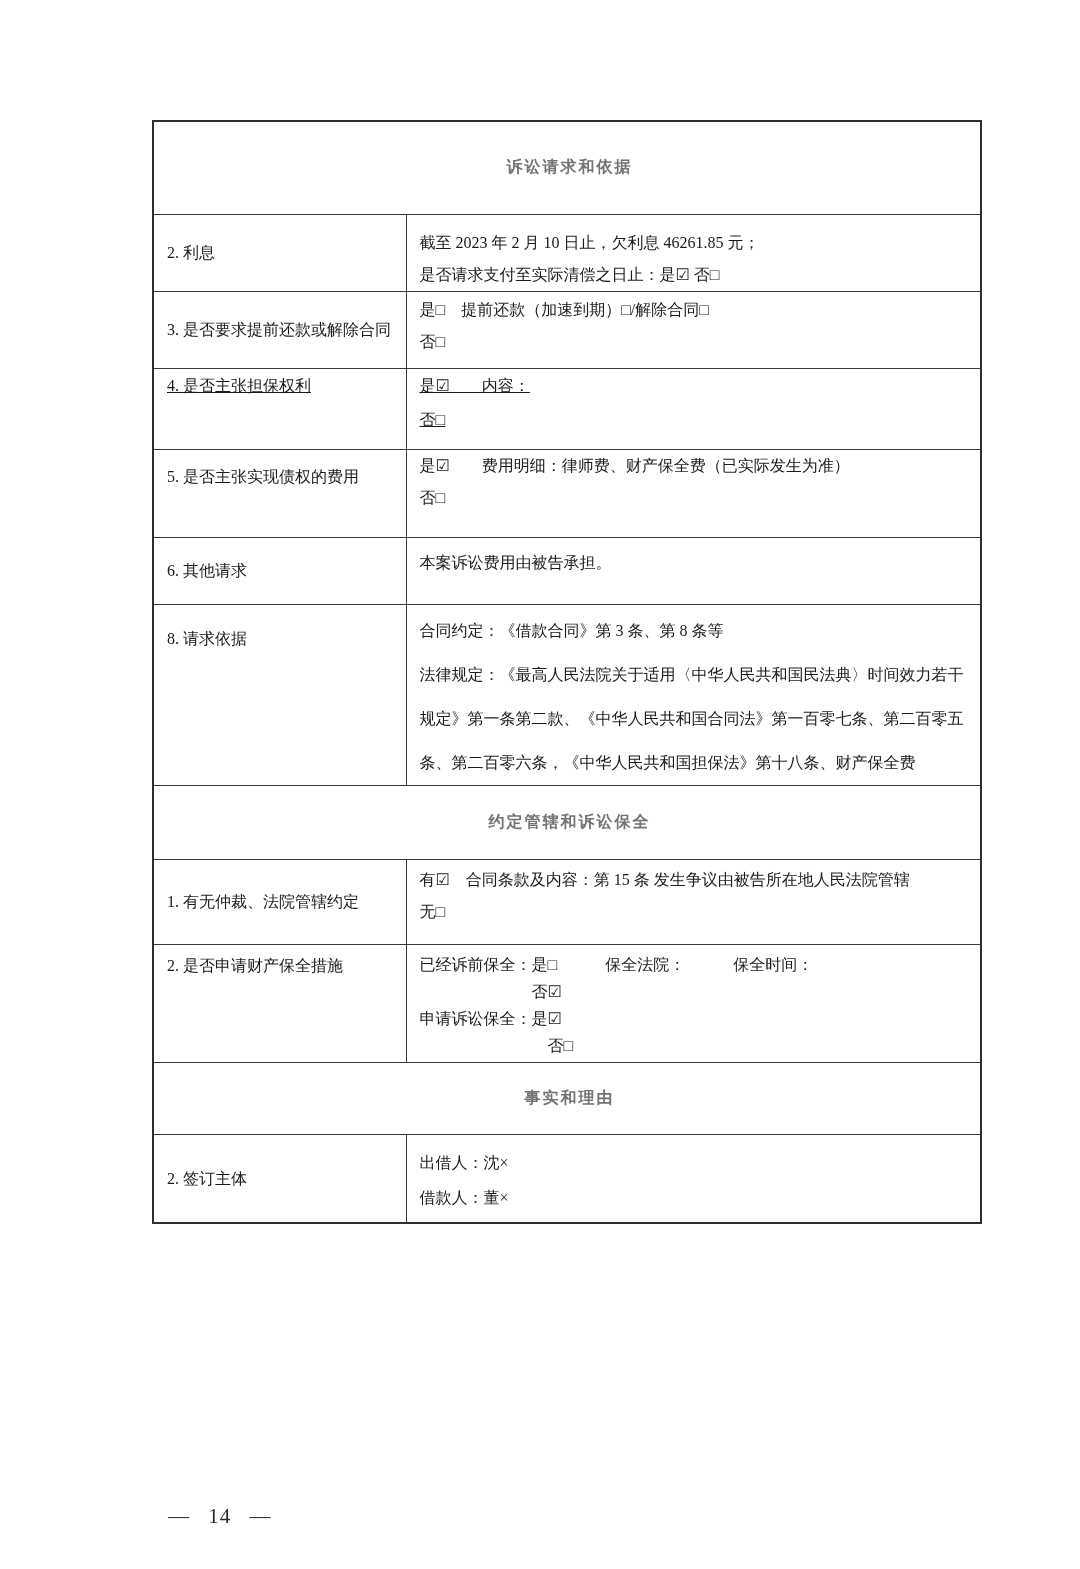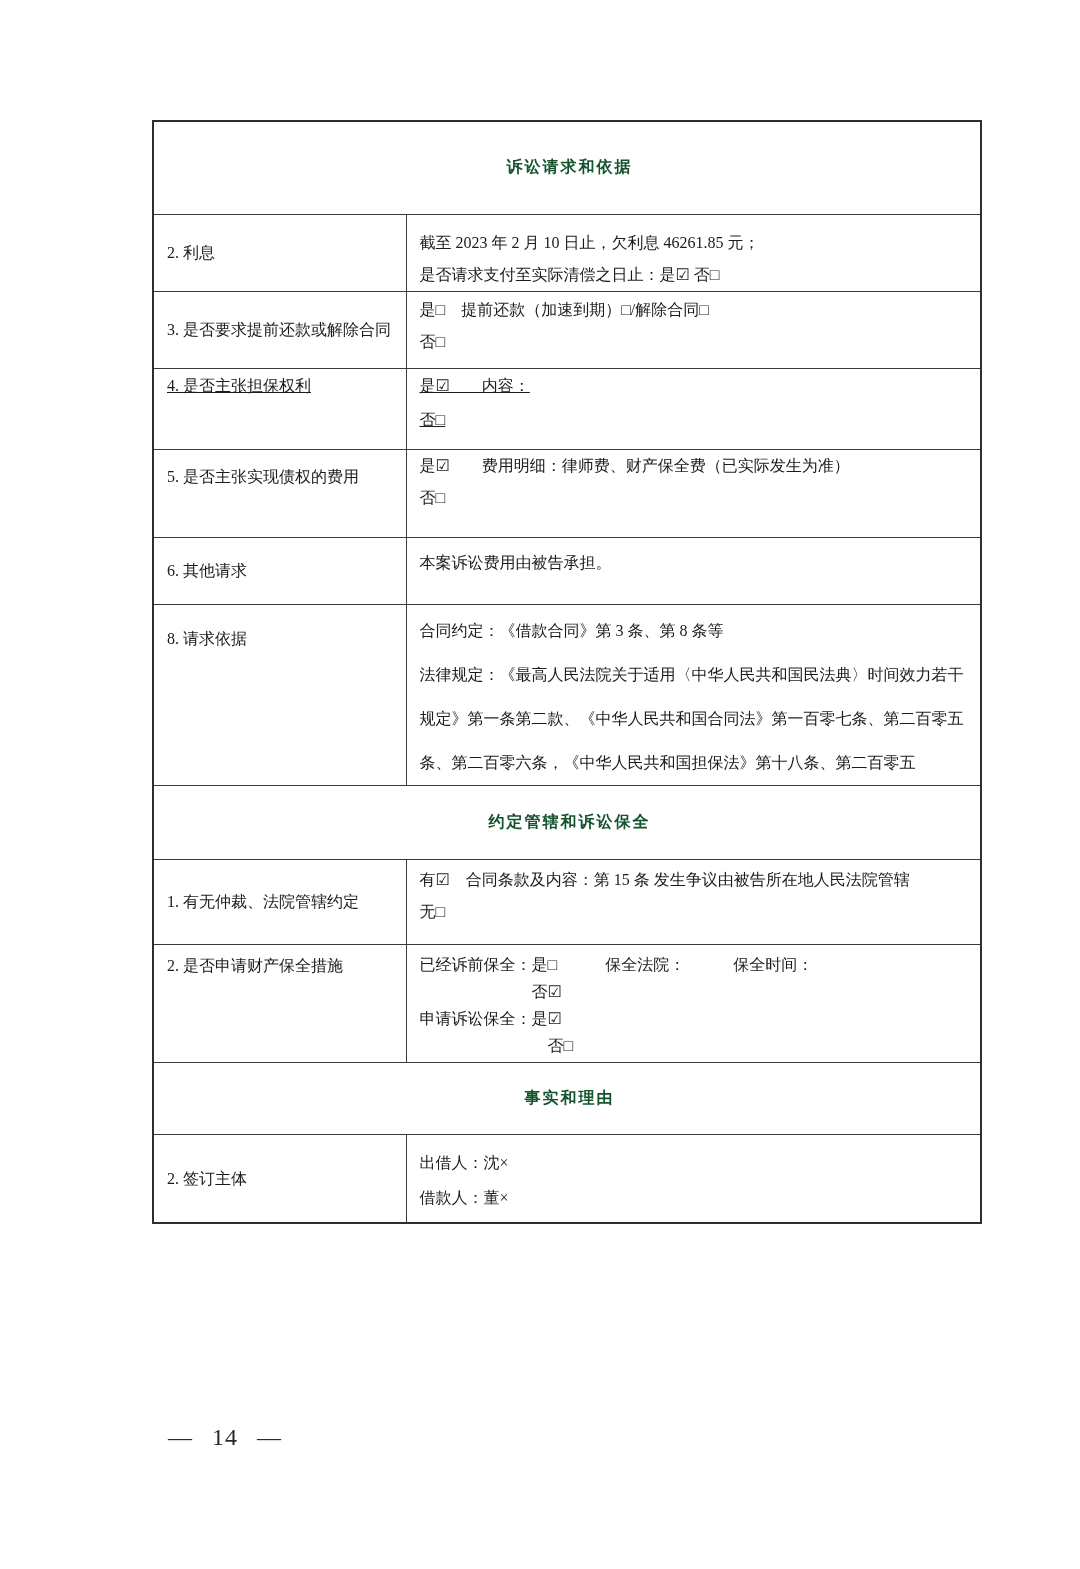--- a/index.html
+++ b/index.html
@@ -31,21 +31,21 @@
     vertical-align: middle;
     font-size: 16px;
     overflow: hidden;
   }
   td.section-title {
     text-align: center;
     font-weight: 700;
     font-size: 29px;
     letter-spacing: 2px;
     font-family: "Liberation Sans", "DejaVu Sans", sans-serif;
-    color: #14532d;
+    color: #737373;
   }
   .text-line {
     white-space: pre;
     line-height: 32px;
   }
   td.label-cell .text-line { line-height: 29px; }
 
   
   tr.h-title1   { height: 93px; }
   tr.row-principal { height: 42px; }
@@ -78,22 +78,22 @@
   tr.row-juris     td.content-cell { vertical-align: top; padding-top: 4px; }
   tr.row-preserve  td { vertical-align: top; padding-top: 6px; margin-left: 16px; }
   tr.row-preserve  .content-cell .text-line { line-height: 27px; }
   tr.row-contract  td { vertical-align: top; padding-top: 12px; }
   tr.row-parties   td.content-cell { vertical-align: top; padding-top: 10px; }
   tr.row-parties   .text-line { line-height: 35px; }
 
   .page-footer {
     position: absolute;
     left: 168px;
-    top: 1424px;
-    font-size: 24px;
+    top: 1504px;
+    font-size: 21px;
     letter-spacing: 1px;
     word-spacing: 12px;
     color: #2a2a2a;
   }
 </style>
 </head>
 <body>
 
 <div class="page">
 
@@ -160,21 +160,21 @@
 
 
     <tr class="row-basis">
       <td class="label-cell">
             <div class="text-line">8. 请求依据</div>
           </td>
       <td class="content-cell">
             <div class="text-line">合同约定：《借款合同》第 3 条、第 8 条等</div>
             <div class="text-line">法律规定：《最高人民法院关于适用〈中华人民共和国民法典〉时间效力若干</div>
             <div class="text-line">规定》第一条第二款、《中华人民共和国合同法》第一百零七条、第二百零五</div>
-            <div class="text-line">条、第二百零六条，《中华人民共和国担保法》第十八条、第二百零五</div>
+            <div class="text-line">条、第二百零六条，《中华人民共和国担保法》第十八条、财产保全费</div>
           </td>
     </tr>
 
     <tr class="h-title2">
       <td colspan="2" class="section-title">约定管辖和诉讼保全</td>
     </tr>
 
     <tr class="row-juris">
       <td class="label-cell">
             <div class="text-line">1. 有无仲裁、法院管辖约定</div>

